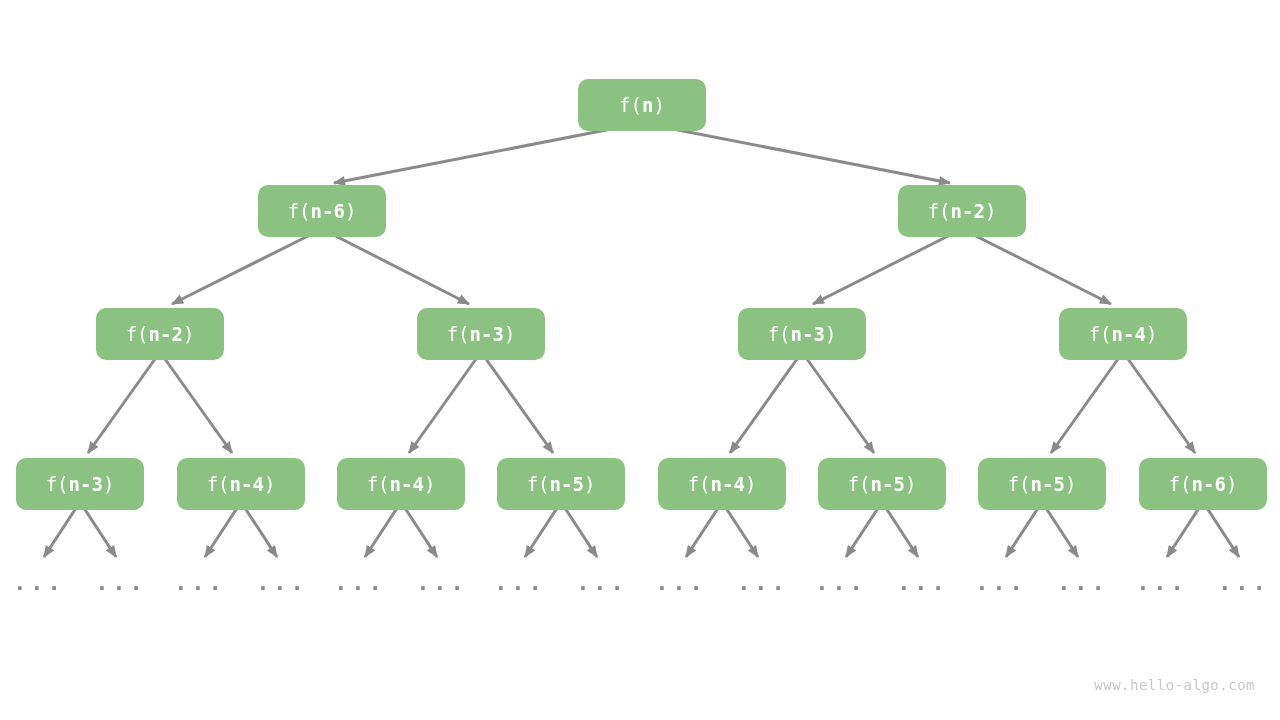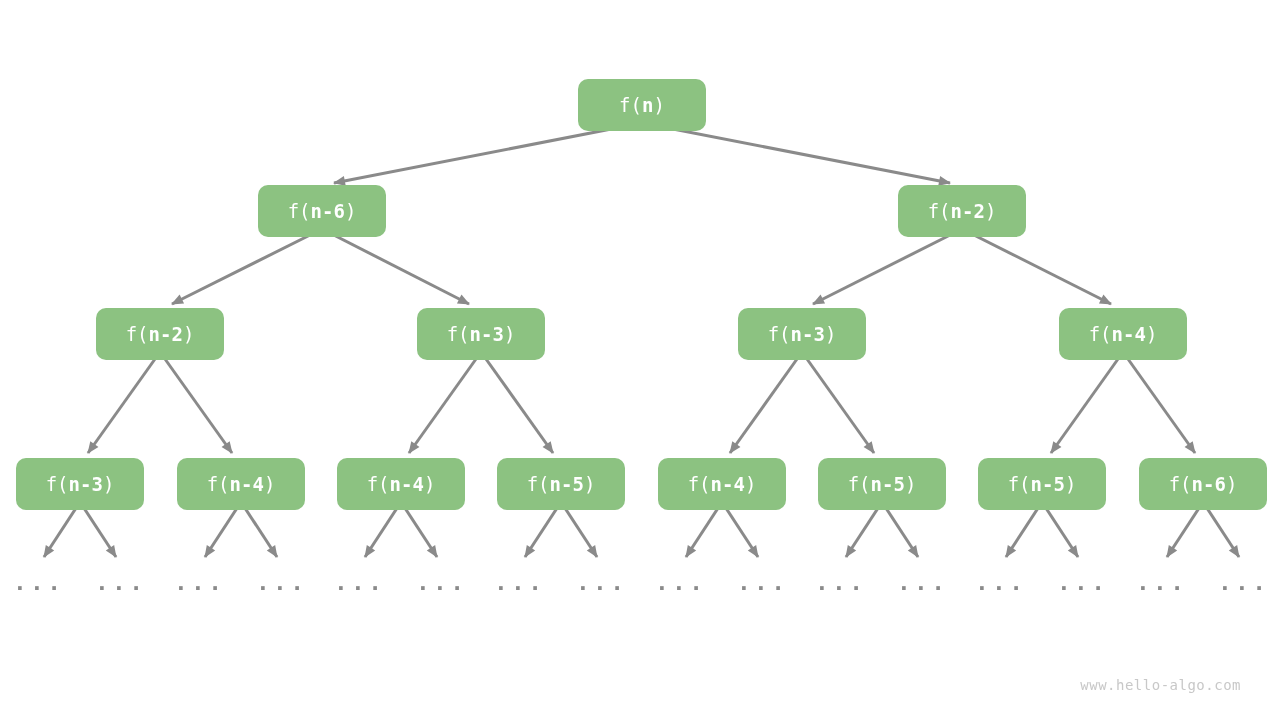--- a/index.html
+++ b/index.html
@@ -41,21 +41,21 @@
     text-align: center;
     color: var(--arrow, #8a8a8a);
     font-size: 22px;
     font-weight: bold;
     letter-spacing: 4px;
     line-height: 1;
     transform: translateX(-50%);
   }
   .watermark {
     position: absolute;
-    right: 39px; top: 677px;
+    right: 25px; top: 677px;
     color: var(--watermark, #c8c8c8);
     font-size: 14px;
     letter-spacing: 0.5px;
   }
 </style>
 </head>
 <body>
 
 <div class="canvas">
 

